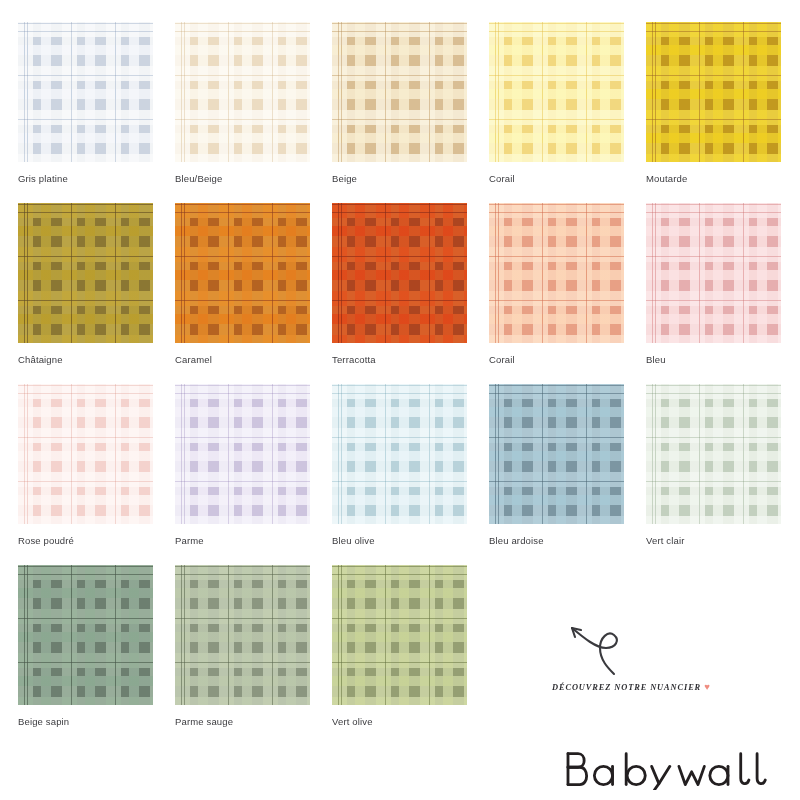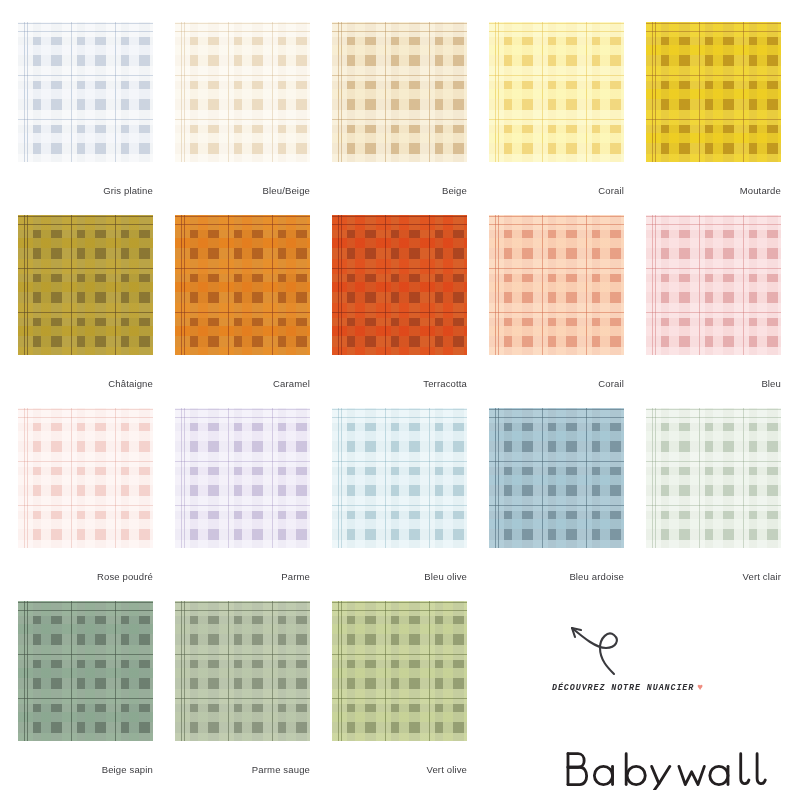--- a/index.html
+++ b/index.html
@@ -35,25 +35,25 @@
     width: 135px;
     height: 140px;
     background-color: #ddd;
     background-repeat: repeat;
     position: relative;
   }
 
   .swatch-label {
     display: block;
     width: 135px;
-    text-align: right;
+    text-align: left;
     font-size: 9.5px;
     color: #3b3b3f;
     letter-spacing: 0.15px;
-    margin-top: 23px;
+    margin-top: 11px;
     line-height: 12px;
     white-space: nowrap;
   }
 
   
 
   #promo-block {
     position: absolute;
     left: 500px;
     top: 600px;
@@ -66,21 +66,21 @@
     left: 62px;
     top: 18px;
     width: 80px;
     height: 62px;
   }
 
   #promo-tagline {
     position: absolute;
     left: 52px;
     top: 82px;
-    font-family: Liberation Mono, monospace;
+    font-family: Liberation Serif, serif;
     font-size: 8.4px;
     font-style: italic;
     font-weight: bold;
     letter-spacing: 0.9px;
     color: #2f2f33;
     white-space: nowrap;
   }
 
   #promo-heart {
     color: #ef8d80;

